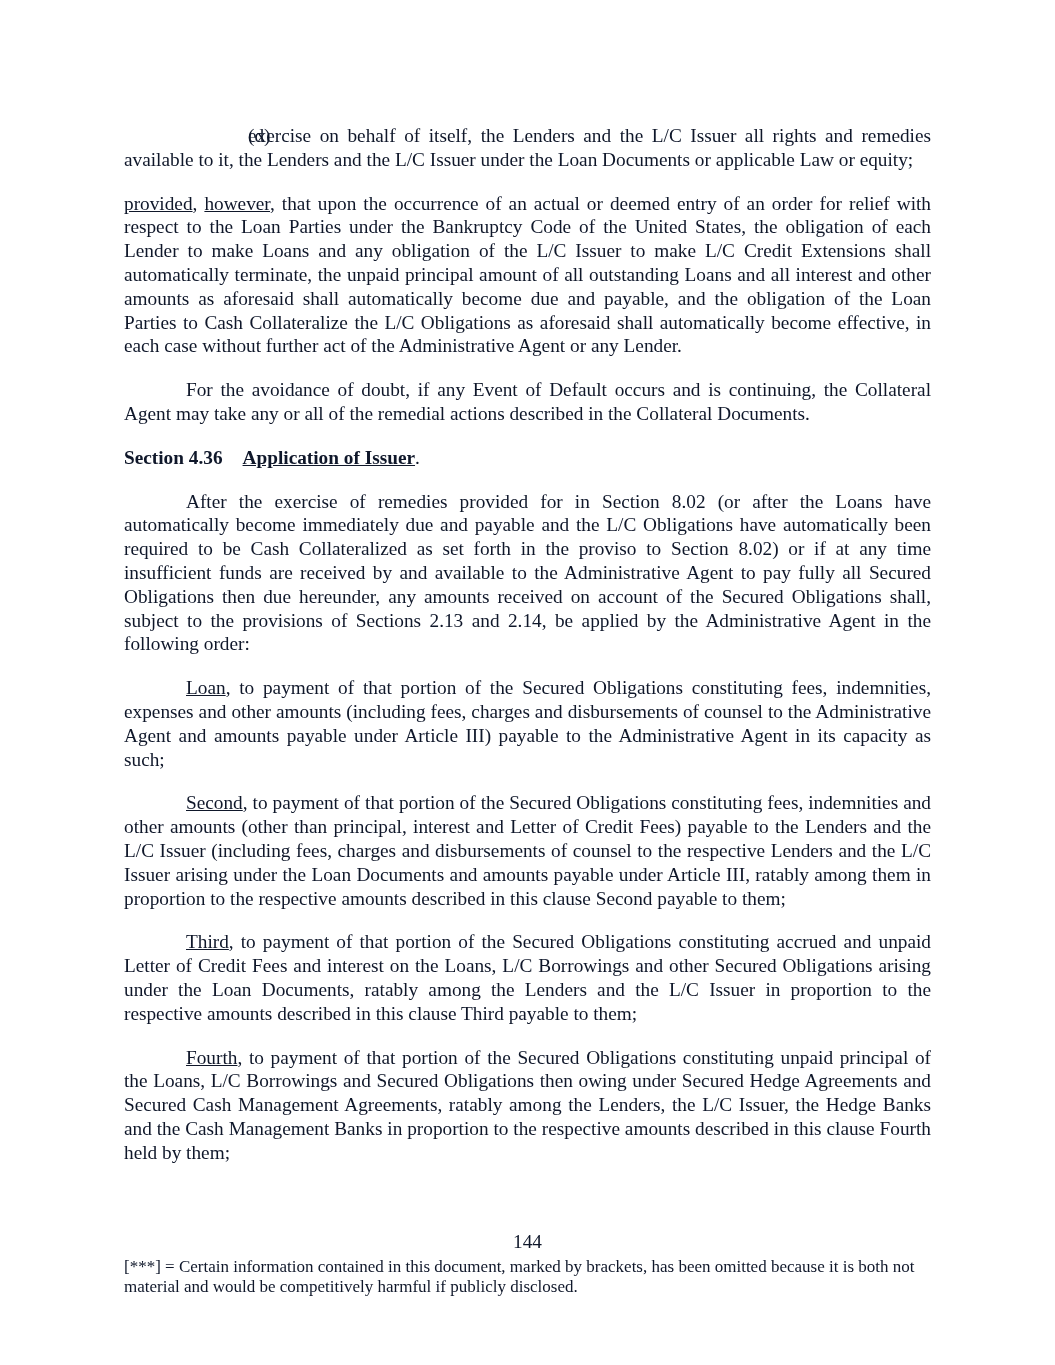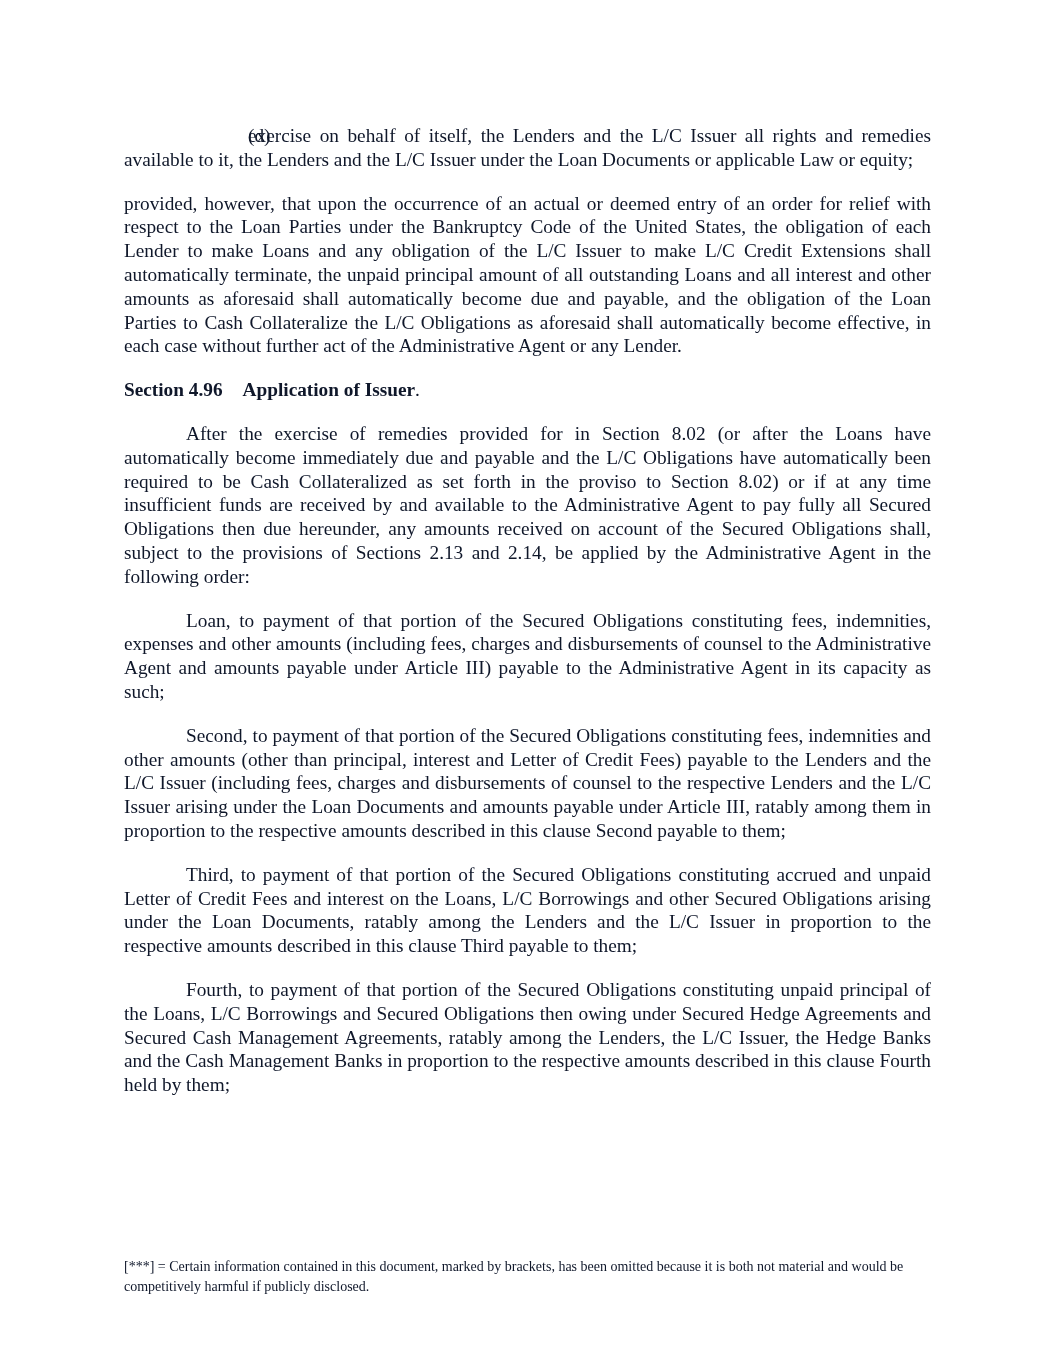--- a/index.html
+++ b/index.html
@@ -3,43 +3,45 @@
 <meta charset="utf-8">
 <style>
   html, body { margin: 0; padding: 0; background: #ffffff; }
   body { width: 1055px; height: 1365px; position: relative; overflow: hidden; }
   .page {
     position: absolute; left: 124px; top: 124px; width: 807px;
     font-family: "Liberation Serif", serif; font-size: 19.3px; line-height: 23.8px; color: #0f172a;
   }
   p { margin: 0; text-align: justify; }
   .indent { text-indent: 62px; }
-  .u { }
+  .u { text-decoration: underline; }
   .gap { margin-top: 20px; }
   .list-marker { display: inline-block; width: 62px; }
   .heading { font-weight: bold; margin-top: 20px; }
   .heading .num { margin-right: 20px; }
   .pagenum { position: absolute; left: 0; width: 807px; top: 1106px; text-align: center; }
-  .footnote { position: absolute; left: 0; top: 1133px; width: 807px; font-size: 14px; line-height: 20px; text-align: left; }
+  .footnote { position: absolute; left: 0; top: 1133px; width: 807px; font-size: 17px; line-height: 20px; text-align: left; }
 </style>
 </head>
 <body>
 
 <div class="page">
   <p class="indent"><span class="list-marker">(d)</span><span>exercise on behalf of itself, the Lenders and the L/C Issuer all rights and remedies available to it, the Lenders and the L/C Issuer under the Loan Documents or applicable Law or equity;</span></p>
 
   <p class="gap"><span class="u">provided</span><span>, </span><span class="u">however</span><span>, that upon the occurrence of an actual or deemed entry of an order for relief with respect to the Loan Parties under the Bankruptcy Code of the United States, the obligation of each Lender to make Loans and any obligation of the L/C Issuer to make L/C Credit Extensions shall automatically terminate, the unpaid principal amount of all outstanding Loans and all interest and other amounts as aforesaid shall automatically become due and payable, and the obligation of the Loan Parties to Cash Collateralize the L/C Obligations as aforesaid shall automatically become effective, in each case without further act of the Administrative Agent or any Lender.</span></p>
 
+  <p class="indent gap">For the avoidance of doubt, if any Event of Default occurs and is continuing, the Collateral Agent may take any or all of the remedial actions described in the Collateral Documents.</p>
 
-  <p class="heading"><span class="num">Section 4.96</span><span class="u">Application of Issuer</span><span style="font-weight:normal">.</span></p>
+  <p class="heading"><span class="num">Section 4.36</span><span class="u">Application of Issuer</span><span style="font-weight:normal">.</span></p>
 
   <p class="indent gap">After the exercise of remedies provided for in Section 8.02 (or after the Loans have automatically become immediately due and payable and the L/C Obligations have automatically been required to be Cash Collateralized as set forth in the proviso to Section 8.02) or if at any time insufficient funds are received by and available to the Administrative Agent to pay fully all Secured Obligations then due hereunder, any amounts received on account of the Secured Obligations shall, subject to the provisions of Sections 2.13 and 2.14, be applied by the Administrative Agent in the following order:</p>
 
   <p class="indent gap"><span class="u">Loan</span><span>, to payment of that portion of the Secured Obligations constituting fees, indemnities, expenses and other amounts (including fees, charges and disbursements of counsel to the Administrative Agent and amounts payable under Article III) payable to the Administrative Agent in its capacity as such;</span></p>
 
   <p class="indent gap"><span class="u">Second</span><span>, to payment of that portion of the Secured Obligations constituting fees, indemnities and other amounts (other than principal, interest and Letter of Credit Fees) payable to the Lenders and the L/C Issuer (including fees, charges and disbursements of counsel to the respective Lenders and the L/C Issuer arising under the Loan Documents and amounts payable under Article III, ratably among them in proportion to the respective amounts described in this clause Second payable to them;</span></p>
 
   <p class="indent gap"><span class="u">Third</span><span>, to payment of that portion of the Secured Obligations constituting accrued and unpaid Letter of Credit Fees and interest on the Loans, L/C Borrowings and other Secured Obligations arising under the Loan Documents, ratably among the Lenders and the L/C Issuer in proportion to the respective amounts described in this clause Third payable to them;</span></p>
 
   <p class="indent gap"><span class="u">Fourth</span><span>, to payment of that portion of the Secured Obligations constituting unpaid principal of the Loans, L/C Borrowings and Secured Obligations then owing under Secured Hedge Agreements and Secured Cash Management Agreements, ratably among the Lenders, the L/C Issuer, the Hedge Banks and the Cash Management Banks in proportion to the respective amounts described in this clause Fourth held by them;</span></p>
 
+  <div class="pagenum">144</div>
   <div class="footnote">[***] = Certain information contained in this document, marked by brackets, has been omitted because it is both not material and would be competitively harmful if publicly disclosed.</div>
 </div>
 
 </body></html>

